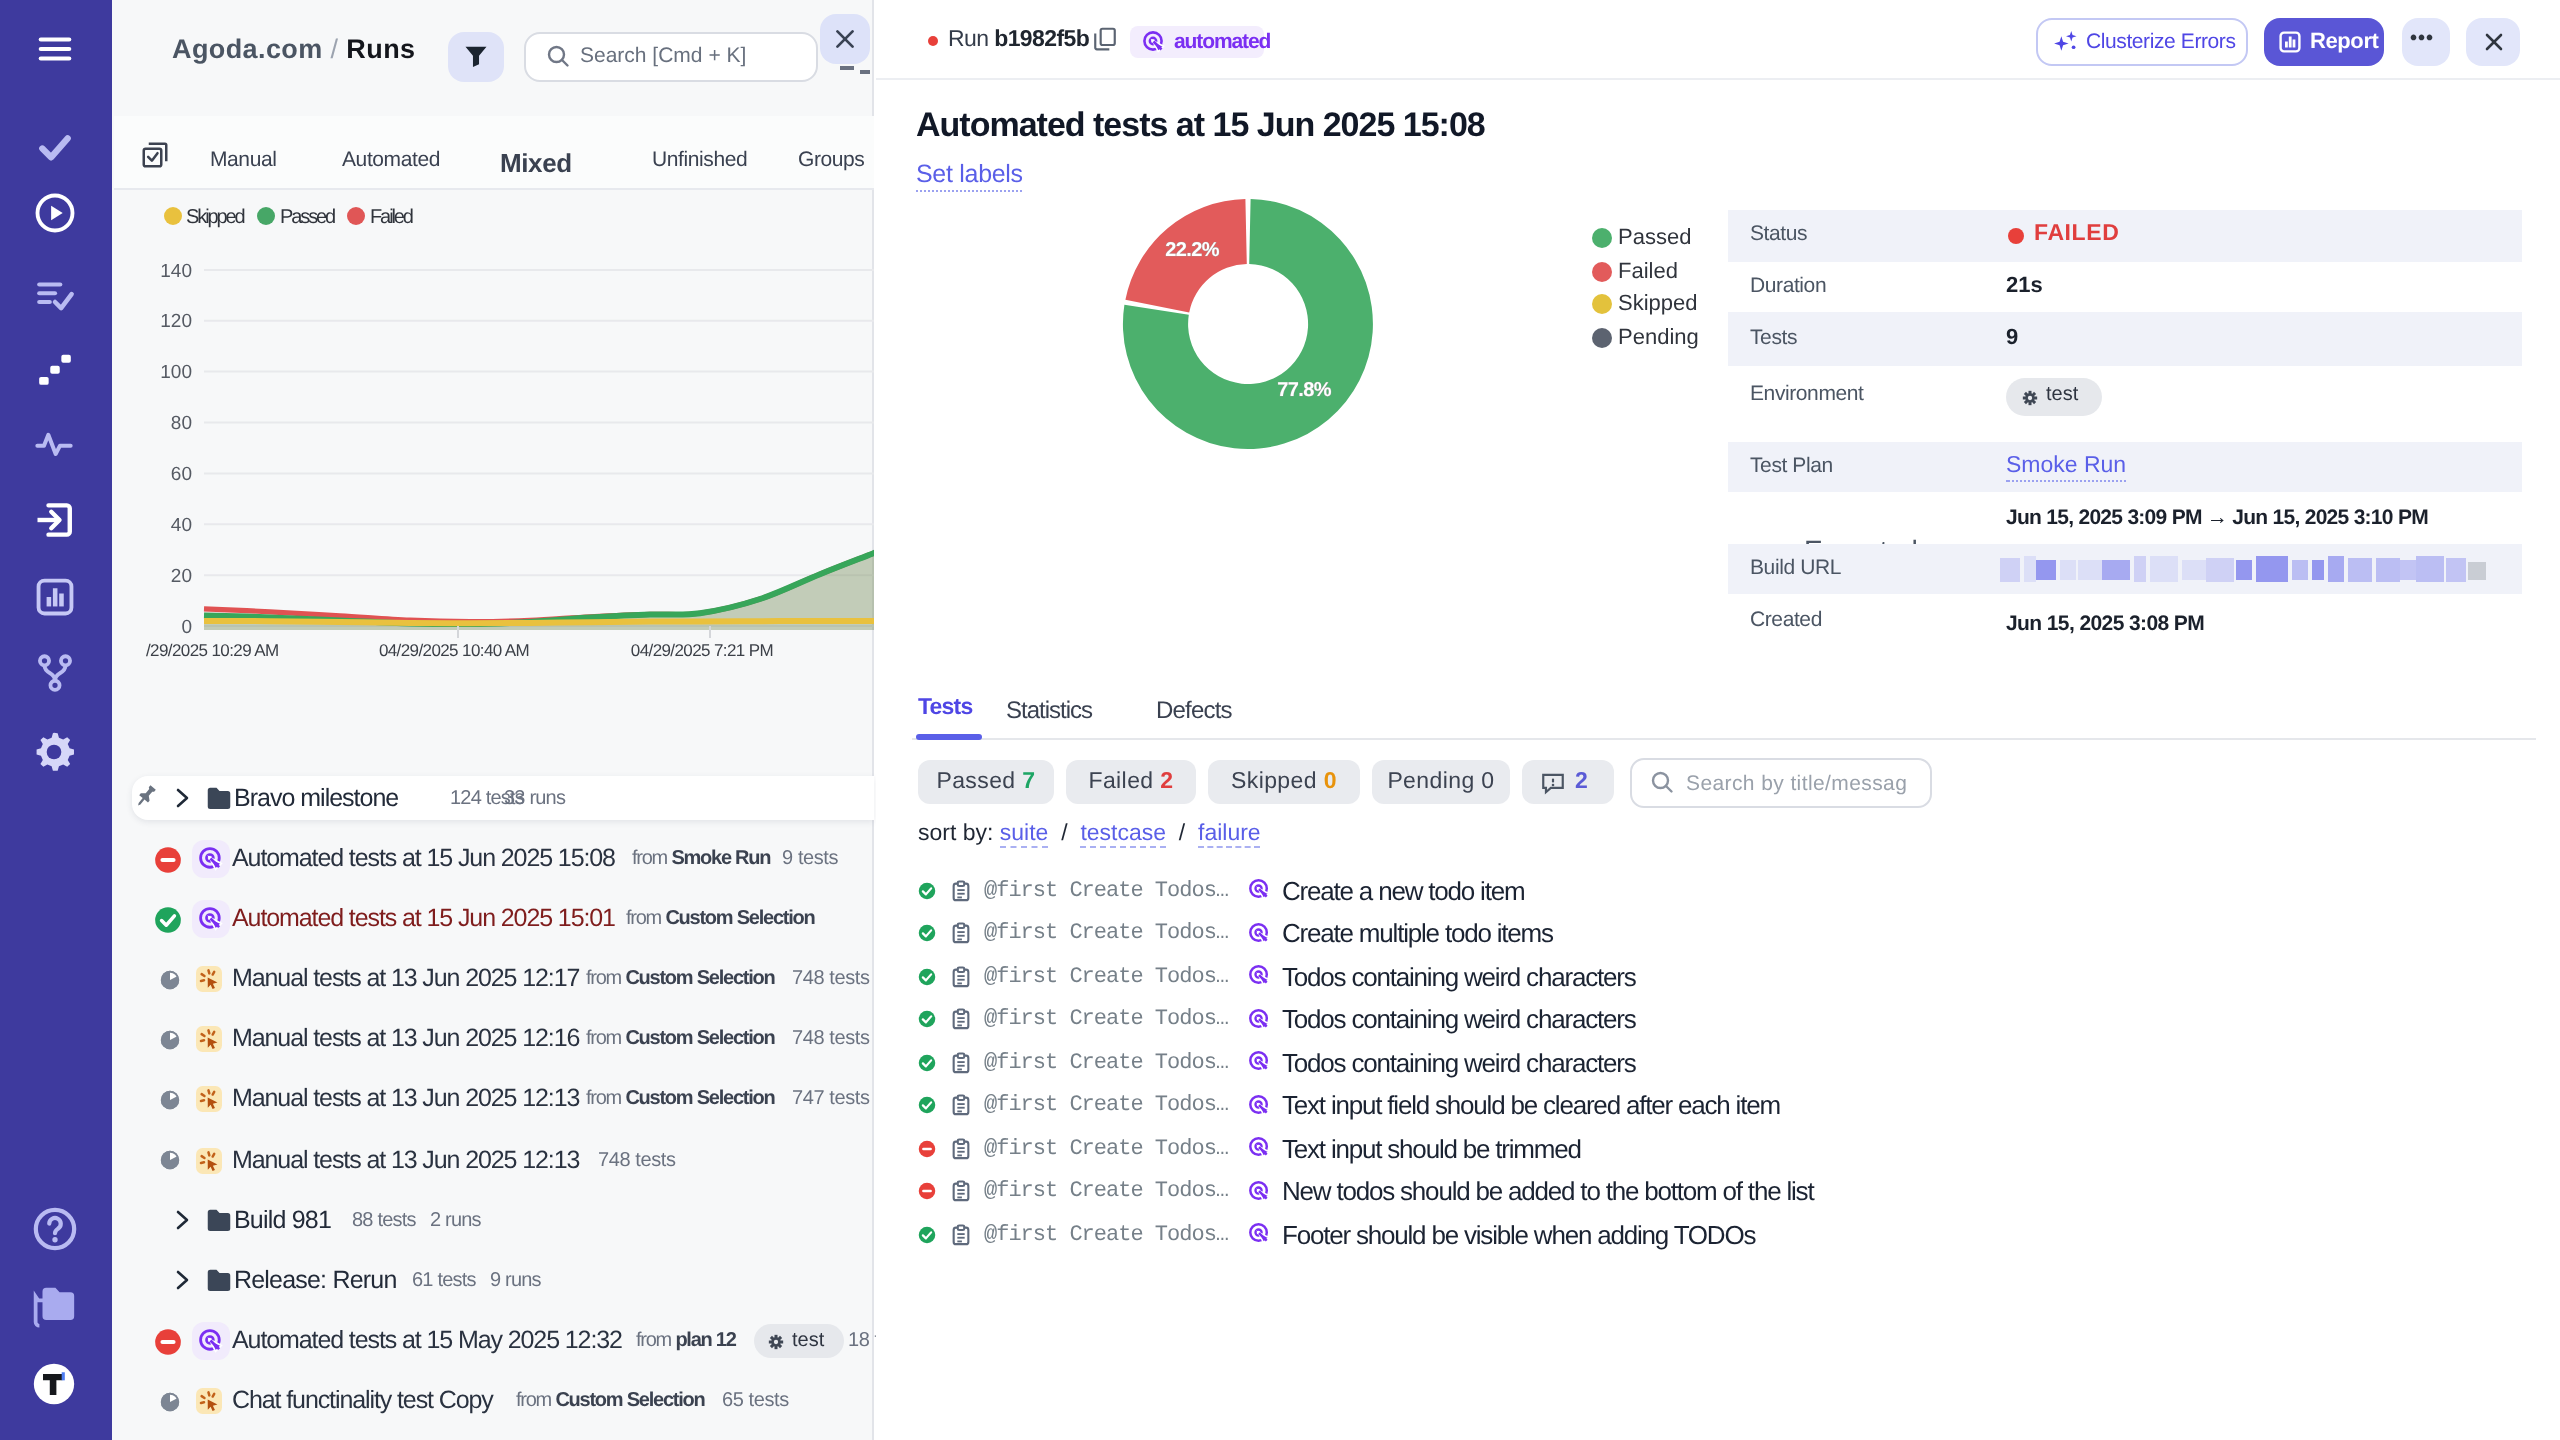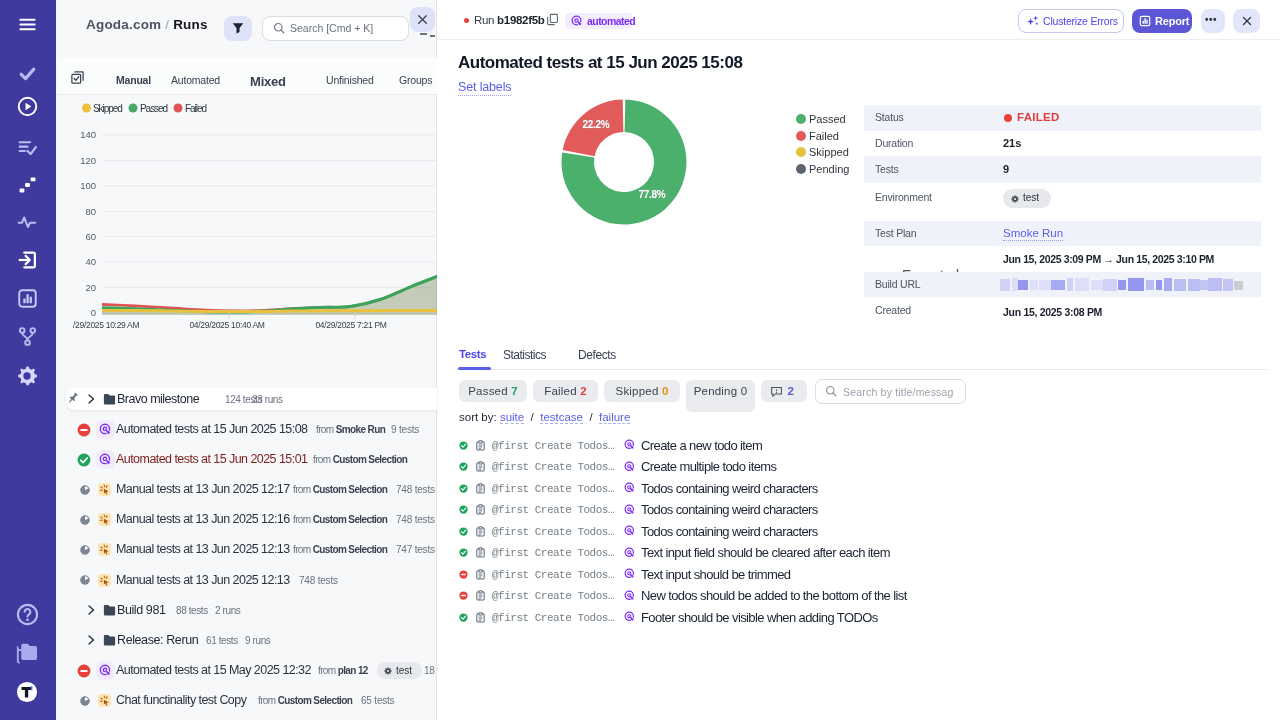--- a/index.html
+++ b/index.html
@@ -100,21 +100,21 @@
       </g>
     </svg>
 <div class="abs" style="left:420px;top:33px;width:7px;height:2px;background:#6a7180"></div>
 <div class="abs" style="left:430px;top:35px;width:5px;height:2px;background:#6a7180"></div>
     <div class="abs" style="left:57px;top:58px;width:380px;height:37px;background:#fbfcfc;border-bottom:1px solid #e7e9ee"></div>
 <svg class="abs" style="left:70px;top:70px" width="15" height="15" viewBox="0 0 24 24">
       <path d="M7 3 h13 a1 1 0 0 1 1 1 v13" fill="none" stroke="#3c4250" stroke-width="2"></path>
       <rect x="3" y="7" width="14" height="14" rx="1.5" fill="none" stroke="#3c4250" stroke-width="2"></rect>
       <path d="M6.5 13.5 L9.5 16.5 L14 10.5" fill="none" stroke="#3c4250" stroke-width="2" stroke-linecap="round" stroke-linejoin="round"></path>
     </svg>
-    <div class="abs nw" style="left:116px;top:74px;font-size:10.5px;color:#3a4150;font-weight:700;letter-spacing:-0.2px;">Manual</div>
+    <div class="abs nw" style="left:105px;top:74px;font-size:10.5px;color:#3a4150;font-weight:400;letter-spacing:-0.2px;">Manual</div>
     <div class="abs nw" style="left:171px;top:74px;font-size:10.5px;color:#3a4150;font-weight:500;letter-spacing:-0.2px;">Automated</div>
     <div class="abs nw" style="left:250px;top:74px;font-size:13px;color:#3a4150;font-weight:700;letter-spacing:-0.2px;">Mixed</div>
     <div class="abs nw" style="left:326px;top:74px;font-size:10.5px;color:#3a4150;font-weight:500;letter-spacing:-0.2px;">Unfinished</div>
     <div class="abs nw" style="left:399px;top:74px;font-size:10.5px;color:#3a4150;font-weight:500;letter-spacing:-0.2px;">Groups</div>
     <svg class="abs" style="left:66px;top:90px" width="371" height="250" viewBox="66 90 371 250" font-family="Liberation Sans, sans-serif">
 <circle cx="86.5" cy="108" r="4.5" fill="#e9c13e"></circle>
       <text x="93" y="111.5" font-size="10" style="letter-spacing:-1.05px" fill="#30343c">Skipped</text>
 <circle cx="133" cy="108" r="4.5" fill="#47a767"></circle>
       <text x="140" y="111.5" font-size="10" style="letter-spacing:-1.05px" fill="#30343c">Passed</text>
 <circle cx="178" cy="108" r="4.5" fill="#e05656"></circle>
@@ -439,21 +439,21 @@
 <div class="abs" style="left:1223px;top:279px;width:10px;height:12px;background:rgba(108,112,235,0.35)"></div>
 <div class="abs" style="left:1234px;top:281px;width:9px;height:9px;background:#c9cdd4"></div>
 <div class="abs" style="left:456px;top:369px;width:812px;height:1px;background:#e5e7eb"></div>
 <div class="abs nw" style="left:459px;top:348px;font-size:11.5px;color:#4f46e5;font-weight:600;letter-spacing:-0.4px;">Tests</div>
 <div class="abs" style="left:458px;top:367px;width:33px;height:2.5px;background:#5a5fe8;border-radius:2px"></div>
 <div class="abs nw" style="left:503px;top:347.5px;font-size:12px;color:#3a4150;letter-spacing:-0.5px;">Statistics</div>
 <div class="abs nw" style="left:578px;top:347.5px;font-size:12px;color:#3a4150;letter-spacing:-0.4px;">Defects</div>
 <div class="abs" style="left:459px;top:380px;width:68px;height:22px;background:#e9ebef;border-radius:6px;text-align:center;line-height:22px;font-size:11.5px;color:#3c4351;white-space:nowrap;letter-spacing:0.2px">Passed <b style="color:#1da564">7</b></div>
 <div class="abs" style="left:533px;top:380px;width:65px;height:22px;background:#e9ebef;border-radius:6px;text-align:center;line-height:22px;font-size:11.5px;color:#3c4351;white-space:nowrap;letter-spacing:0.2px">Failed <b style="color:#e03e3e">2</b></div>
 <div class="abs" style="left:604px;top:380px;width:76px;height:22px;background:#e9ebef;border-radius:6px;text-align:center;line-height:22px;font-size:11.5px;color:#3c4351;white-space:nowrap;letter-spacing:0.2px">Skipped <b style="color:#e8930c">0</b></div>
-<div class="abs" style="left:686px;top:380px;width:69px;height:32px;background:#e9ebef;border-radius:6px;text-align:center;line-height:22px;font-size:11.5px;color:#3c4351;white-space:nowrap;letter-spacing:0.2px">Pending 0</div>
+<div class="abs" style="left:686px;top:380px;width:69px;height:22px;background:#e9ebef;border-radius:6px;text-align:center;line-height:22px;font-size:11.5px;color:#3c4351;white-space:nowrap;letter-spacing:0.2px">Pending 0</div>
 <div class="abs" style="left:761px;top:380px;width:46px;height:22px;background:#e9ebef;border-radius:6px;text-align:center;line-height:22px;font-size:11.5px;color:#3c4351;white-space:nowrap;letter-spacing:0.2px"><b style="color:#5b5bd6">&nbsp;&nbsp;&nbsp;&nbsp;2</b></div>
 <svg class="abs" style="left:770px;top:385px" width="13" height="13" viewBox="0 0 24 24">
     <path d="M3 4.5 h18 v12 h-11 l-4.5 4 v-4 H3 Z" fill="none" stroke="#4b5563" stroke-width="2"></path>
     <line x1="12" y1="8" x2="12" y2="11.4" stroke="#4b5563" stroke-width="2"></line>
     <circle cx="12" cy="13.8" r="1.2" fill="#4b5563"></circle>
   </svg>
 <div class="abs" style="left:815px;top:379px;width:151px;height:25px;background:#fff;border:1px solid #d9dce3;border-radius:7px"></div>
 <svg class="abs" style="left:825px;top:385px" width="12" height="12" viewBox="0 0 24 24">
     <circle cx="10.5" cy="10.5" r="7.5" fill="none" stroke="#8b93a0" stroke-width="2.4"></circle>
     <line x1="16" y1="16" x2="21.5" y2="21.5" stroke="#8b93a0" stroke-width="2.4" stroke-linecap="round"></line>

